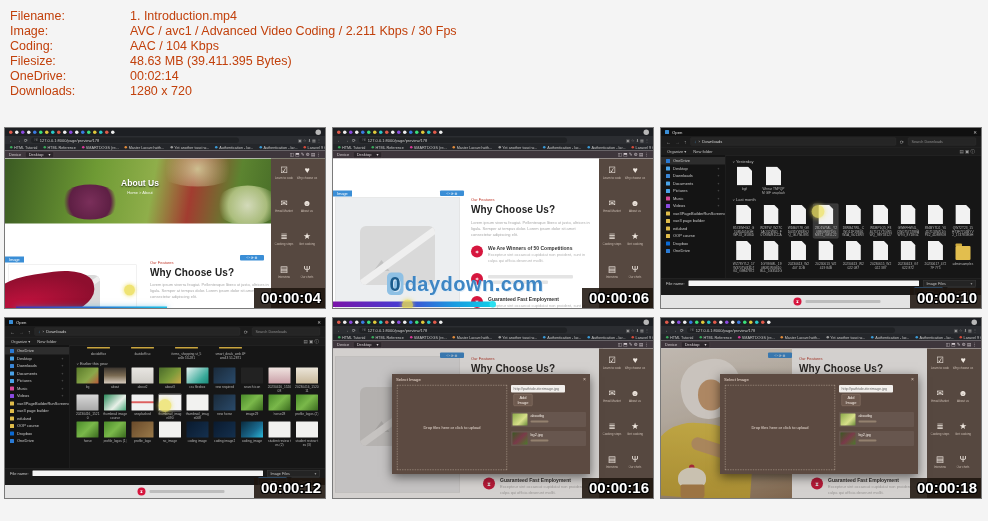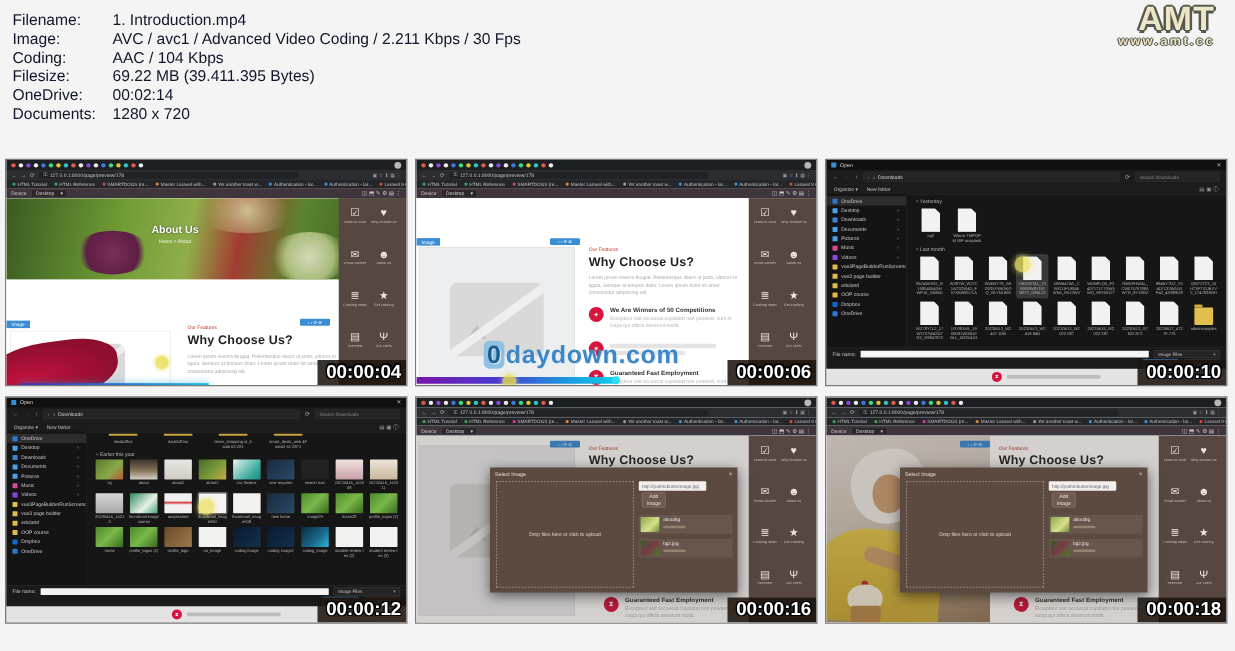--- a/index.html
+++ b/index.html
@@ -1,20 +1,20 @@
 <!DOCTYPE html>
 <html><head>
 <meta charset="utf-8">
 <style>
   html,body{margin:0;padding:0;background:#e9e9e9;}
   .sheet{position:relative;width:988px;height:521px;background:#f4f4f4;overflow:hidden;
          font-family:"Liberation Sans",sans-serif;}
   
   .meta{position:absolute;left:10px;top:9px;}
-  .meta-row{display:flex;font-size:12.5px;color:#0f172a;line-height:15px;}
+  .meta-row{display:flex;font-size:12.5px;color:#c2410c;line-height:15px;gap:40px;}
   .meta-label{width:80px;}
   .logo{position:absolute;right:16px;top:2px;text-align:right;}
   .logo-title{font-size:27px;font-weight:bold;color:#ece7c6;letter-spacing:1px;line-height:26px;
     text-shadow:-2px 0 0 #57584e,2px 0 0 #57584e,0 -2px 0 #57584e,0 2px 0 #57584e,
     -1px -1px 0 #57584e,1px -1px 0 #57584e,-1px 1px 0 #57584e,1px 1px 0 #57584e;}
   .logo-sub{font-size:10px;font-weight:bold;color:#ece7c6;letter-spacing:2px;
     text-shadow:-1px 0 0 #57584e,1px 0 0 #57584e,0 -1px 0 #57584e,0 1px 0 #57584e;}
   .footer{position:absolute;left:6px;top:504px;font-size:11.5px;color:#2c2c2c;}
   
   .thumb{position:absolute;width:320px;height:180px;overflow:hidden;background:#fff;
@@ -235,37 +235,33 @@
         <span class="meta-value">AVC / avc1 / Advanced Video Coding / 2.211 Kbps / 30 Fps</span>
       </div>
 
       <div class="meta-row">
         <span class="meta-label">Coding:</span>
         <span class="meta-value">AAC / 104 Kbps</span>
       </div>
 
       <div class="meta-row">
         <span class="meta-label">Filesize:</span>
-        <span class="meta-value">69.22 MB (39.411.395 Bytes)</span>
+        <span class="meta-value">48.63 MB (39.411.395 Bytes)</span>
       </div>
 
       <div class="meta-row">
         <span class="meta-label">OneDrive:</span>
         <span class="meta-value">00:02:14</span>
       </div>
 
       <div class="meta-row">
-        <span class="meta-label">Documents:</span>
+        <span class="meta-label">Downloads:</span>
         <span class="meta-value">1280 x 720</span>
       </div>
 
-  </div>
-  <div class="logo">
-    <div class="logo-title">AMT</div>
-    <div class="logo-sub">www.amt.cc</div>
   </div>
 
   <div class="thumb" style="left:5px;top:128px">
     <div class="inner">
       <div class="tabbar">
         <span class="fav"></span>
           <span class="fav"></span>
           <span class="fav"></span>
           <span class="fav"></span>
           <span class="fav"></span>

